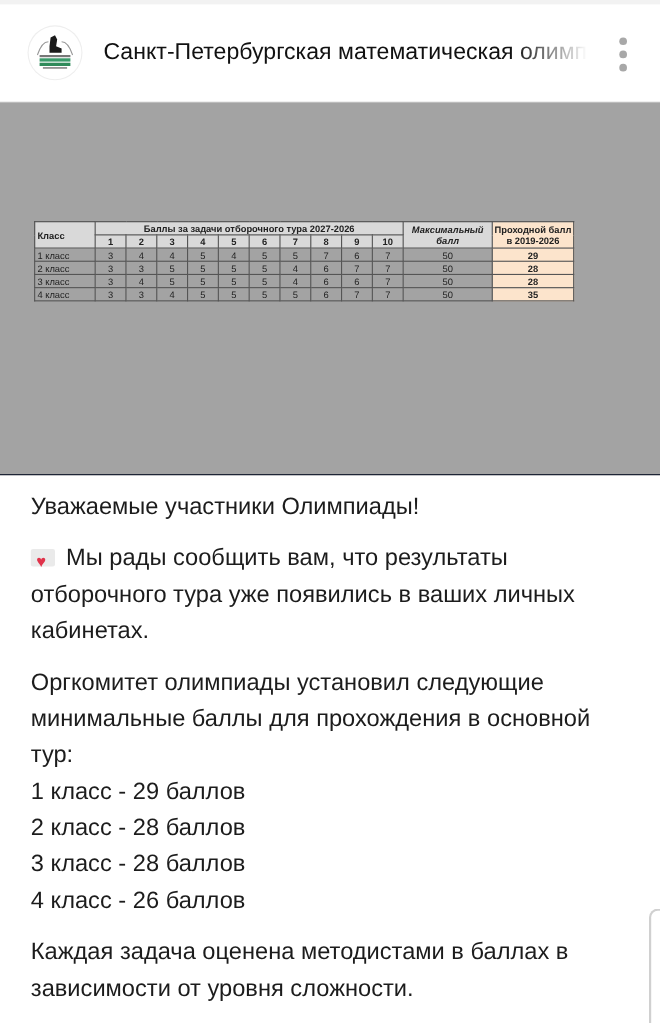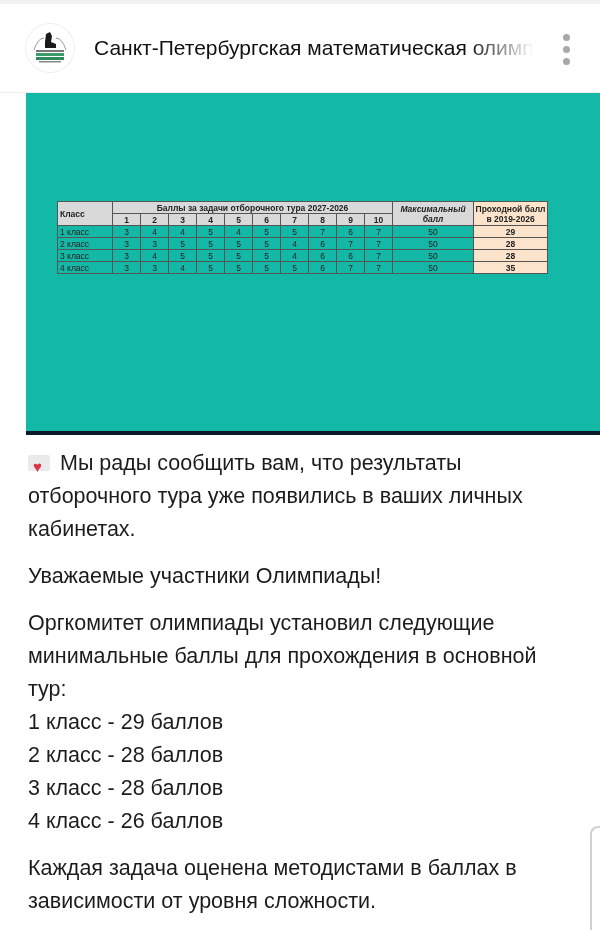--- a/index.html
+++ b/index.html
@@ -4,21 +4,21 @@
 <style>
   html, body { margin:0; padding:0; }
   body { width:600px; height:930px; overflow:hidden; background:#ffffff; font-family:"Liberation Sans", sans-serif; color:#1a1a1a; position:relative; }
   .topstrip { height:4px; background:#f2f2f2; }
   .header { height:88px; display:flex; align-items:center; border-bottom:1px solid #ececec; position:relative; }
   .avatar { width:48px; height:48px; border-radius:50%; margin-left:26px; background:#fff; box-shadow:0 0 0 1px #eee; display:flex; align-items:center; justify-content:center; overflow:hidden; }
   .title { margin-left:20px; font-size:21px; color:#111; white-space:nowrap; overflow:hidden; width:440px; font-weight:500;
            -webkit-mask-image:linear-gradient(to right,#000 85%,transparent 100%); mask-image:linear-gradient(to right,#000 85%,transparent 100%); }
   .menu { position:absolute; right:30px; top:30px; display:flex; flex-direction:column; gap:5px; cursor:pointer; }
   .menu span { width:7px; height:7px; border-radius:50%; background:#a8a8a8; display:block; }
-  .imgarea { height:338px; background:#14b8a6; position:relative; border-bottom:4px solid #0f172a;margin-left:26px; }
+  .imgarea { height:338px; background:#a3a3a3; position:relative; border-bottom:1px solid #0f172a; }
   table.scores { position:absolute; left:31px; top:108px; border-collapse:collapse; font-size:8.5px; color:#222; }
   table.scores td, table.scores th { border:1px solid #555; height:11px; padding:0; text-align:center; }
   table.scores th { background:#d9d9d9; font-weight:bold; }
   table.scores th.pass { background:#fce4cc; }
   table.scores td.pass { background:#fce4cc; font-weight:bold; }
   table.scores td.cls { text-align:left; padding-left:2px; width:50px; }
   .col { width:27px; }
   .maxc { width:80px;font-style:italic; }
   .passc { width:73px; }
   .text { padding:12px 28px 0 28px; font-size:21.5px; line-height:33px; color:#1c1c1c; }
@@ -134,22 +134,22 @@
           <td>7</td>
           <td>7</td>
           <td>50</td>
           <td class="pass">35</td>
         </tr>
       </tbody>
   </table>
 </div>
 
 <div class="text">
+  <p>Уважаемые участники Олимпиады!</p>
   <p><span class="emoji"></span><span>Мы рады сообщить вам, что результаты отборочного тура уже появились в ваших личных кабинетах.</span></p>
-  <p>Уважаемые участники Олимпиады!</p>
   <p>
     <span class="line">Оргкомитет олимпиады установил следующие минимальные баллы для прохождения в основной тур:</span>
     <span class="line">1 класс - 29 баллов</span>
     <span class="line">2 класс - 28 баллов</span>
     <span class="line">3 класс - 28 баллов</span>
     <span class="line">4 класс - 26 баллов</span>
   </p>
   <p>Каждая задача оценена методистами в баллах в зависимости от уровня сложности.</p>
 </div>
 

